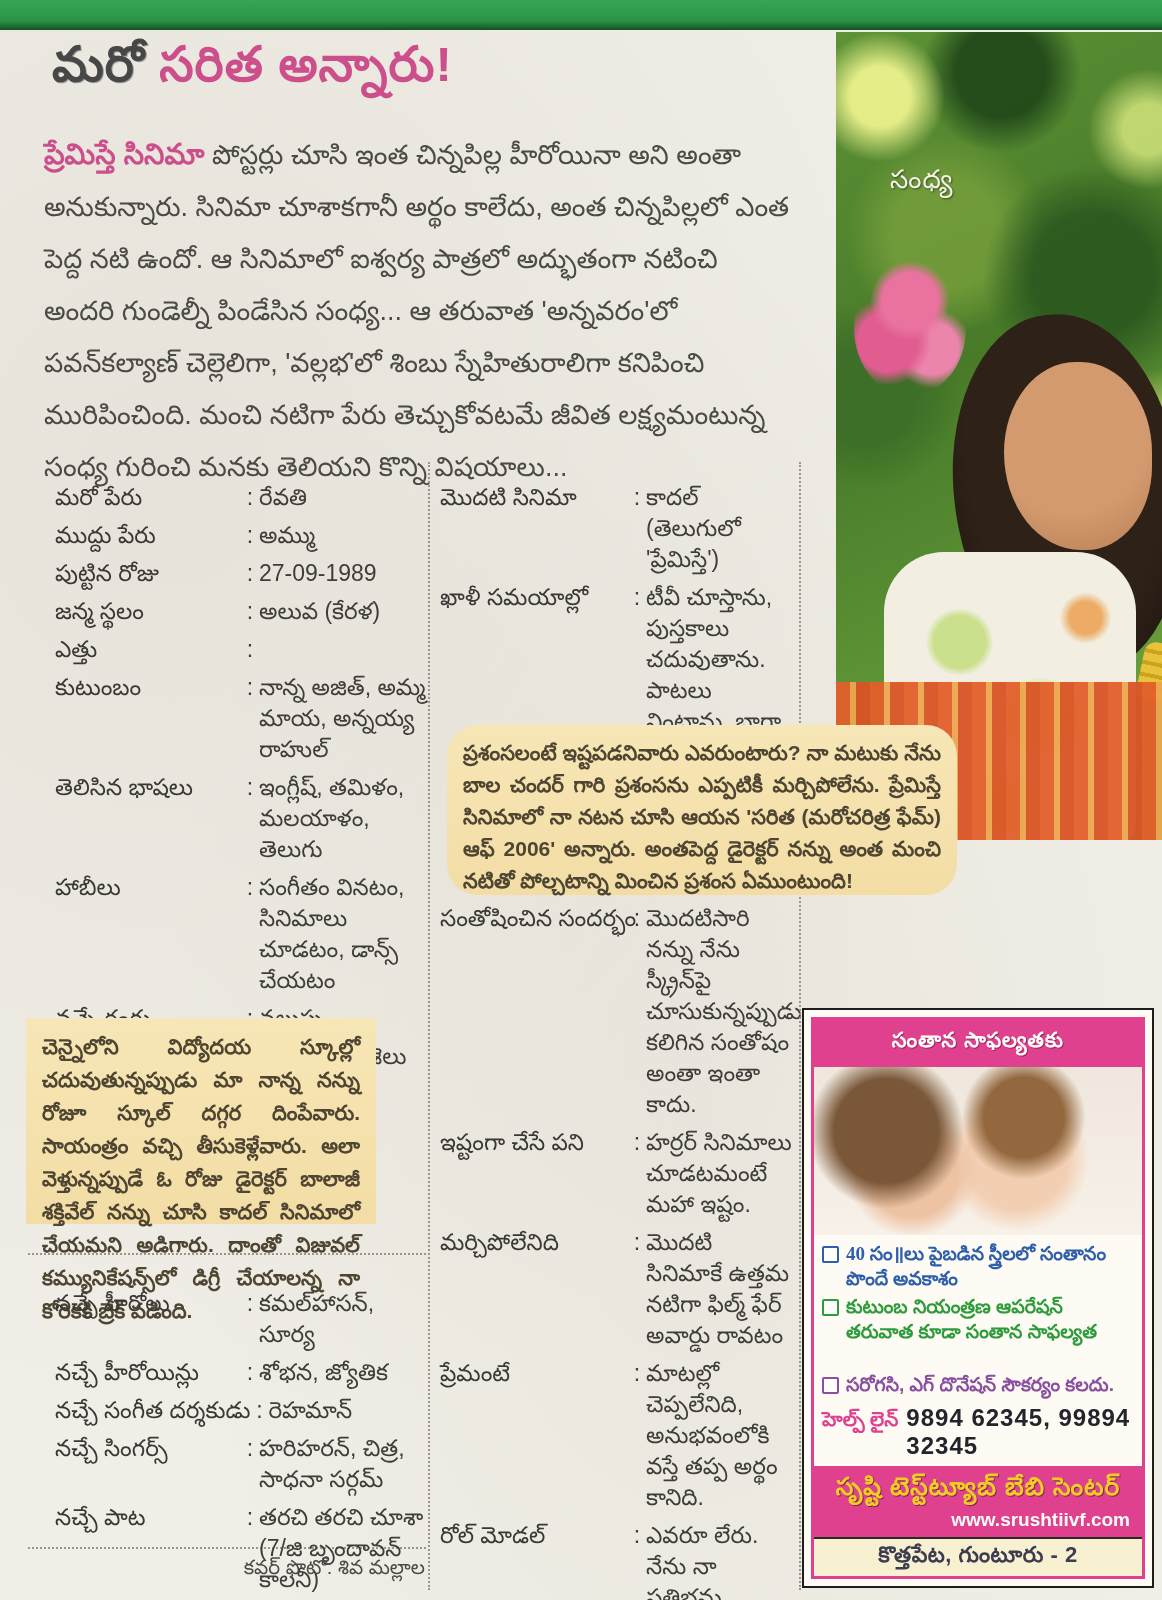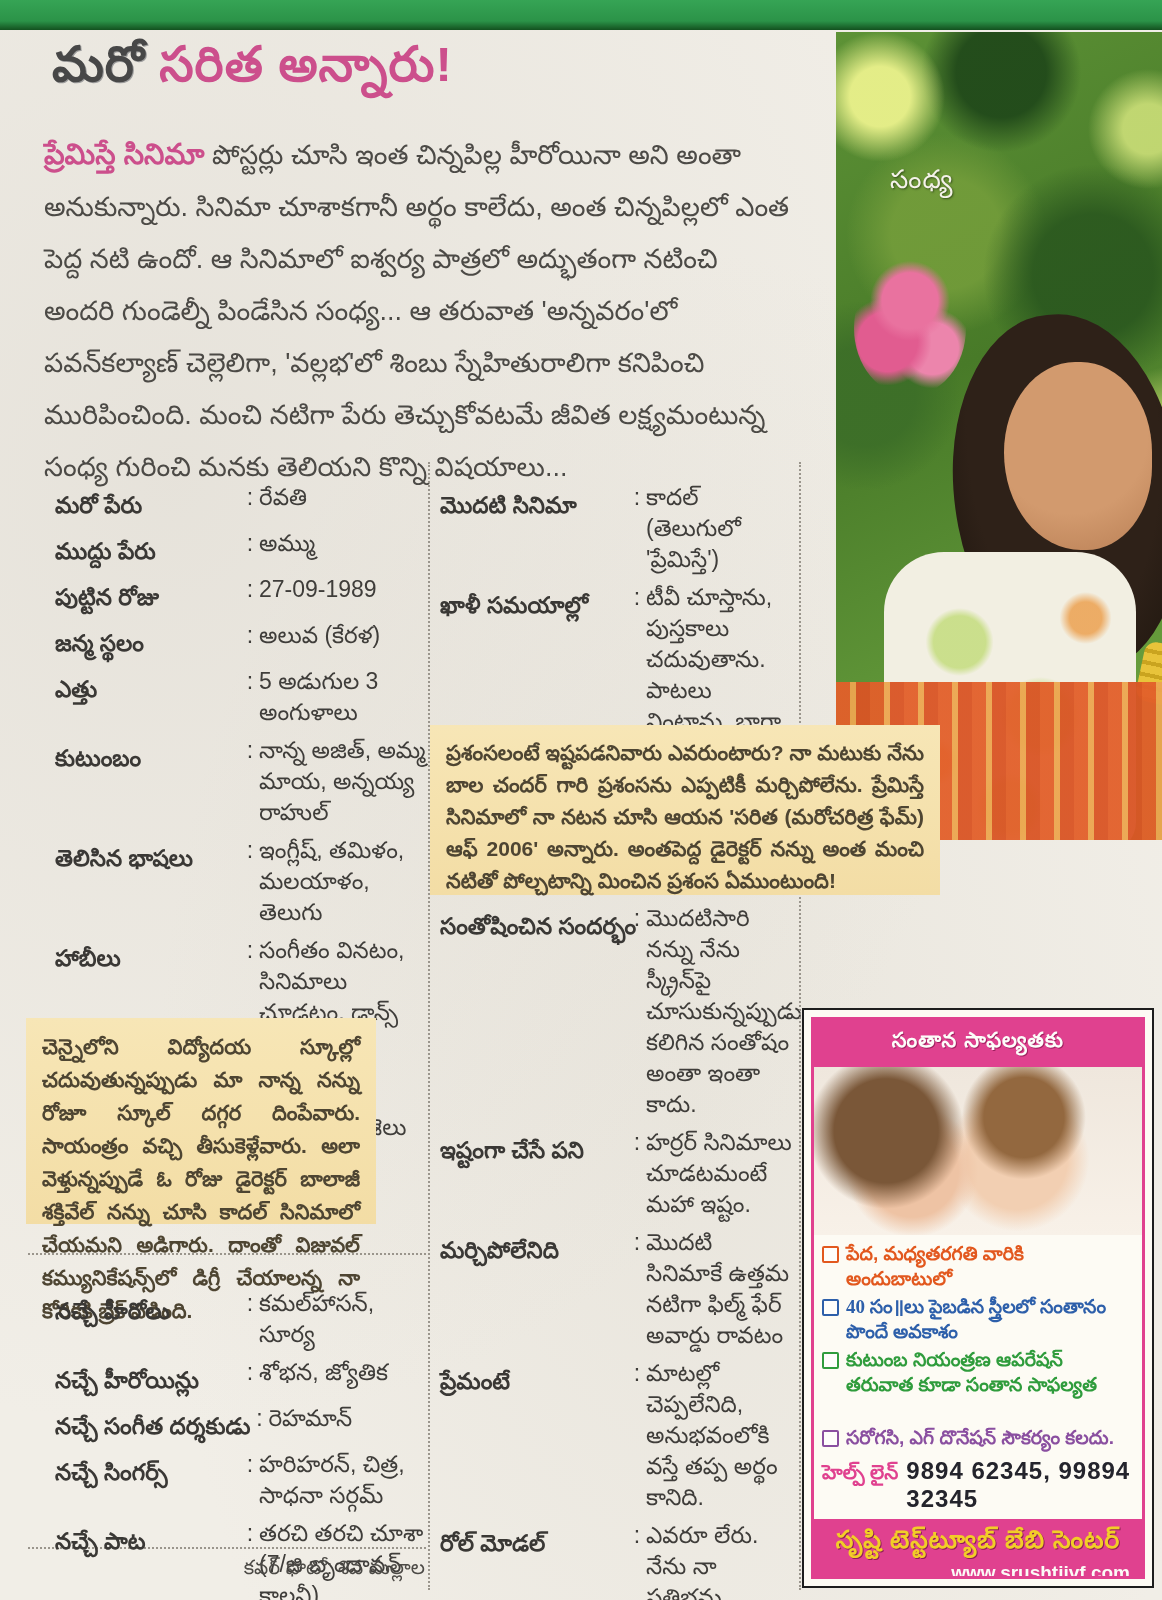--- a/index.html
+++ b/index.html
@@ -64,33 +64,33 @@
   
   .vsep{position:absolute; width:0; border-left:2px dotted #9a958c; z-index:1;}
   .vsep.left{left:428px; top:462px; height:1128px;}
   .vsep.right{left:799px; top:462px; height:1128px;}
   .hsep{position:absolute; border-top:2px dotted #9a958c;}
   .hsep.one{left:28px; top:1253px; width:398px;}
   .hsep.two{left:28px; top:1547px; width:398px;}
   
   .bio{position:absolute; font-size:23px; color:#3f3d3a;}
   .bio-row{display:flex; align-items:flex-start; margin-bottom:7px; line-height:31px;}
-  .bio-label{min-width:186px; white-space:nowrap; font-weight:bold; color:#3a3835;margin-top:8px;}
+  .bio-label{min-width:186px; white-space:nowrap; font-weight:normal; color:#3a3835;}
   .bio-colon{width:18px; text-align:center; flex:none;}
   .bio-value{flex:1;}
   .bio.left1{left:55px; top:482px; width:372px;}
   .bio.left2{left:55px; top:1288px; width:372px;}
   .bio.mid1{left:440px; top:482px; width:352px;}
   .bio.mid2{left:440px; top:903px; width:352px;}
   .bio.mid1 .bio-label, .bio.mid2 .bio-label{min-width:188px;}
   
   .hl{background:linear-gradient(180deg,#f7e6b6,#f3ddA5); color:#4e4532; font-weight:600;
       font-size:21px; line-height:34px; padding:12px 16px; position:absolute; text-align:justify;}
   .hl.left{left:26px; top:1018px; width:318px; height:182px; line-height:33px;}
-  .hl.mid{left:430px; top:725px; width:478px; height:146px; z-index:5; line-height:32px;}
+  .hl.mid{left:447px; top:725px; width:478px; height:146px; z-index:5; line-height:32px;border-radius:31px;}
   
   .credit{position:absolute; left:55px; top:1556px; width:370px; text-align:right;
           font-size:20px; color:#4c4a46;}
   
   .ad{position:absolute; left:802px; top:1008px; width:352px; height:580px; z-index:3;
       background:#fdfbf4; border:2px solid #1d1d1d; padding:7px; box-sizing:border-box;}
   .ad-inner{border:3px solid #e0418f; height:100%; box-sizing:border-box; display:flex; flex-direction:column; overflow:hidden;}
   .ad-title{background:#e0418f; color:#fdfdfa; font-weight:bold; font-size:21px; text-align:center;
             padding:8px 4px 10px; letter-spacing:1px; text-shadow:1px 1px 0 #a02060;}
   .ad-photo{height:168px; flex:none;
@@ -165,21 +165,20 @@
 
       <div class="bio-row">
         <span class="bio-label">జన్మ స్థలం</span>
         <span class="bio-colon">:</span>
         <span class="bio-value">అలువ (కేరళ)</span>
       </div>
 
       <div class="bio-row">
         <span class="bio-label">ఎత్తు</span>
         <span class="bio-colon">:</span>
-        <span class="bio-value">5 అడుగుల 3 అంగుళాలు</span>
       </div>
 
       <div class="bio-row">
         <span class="bio-label">కుటుంబం</span>
         <span class="bio-colon">:</span>
         <span class="bio-value">నాన్న అజిత్, అమ్మ మాయ, అన్నయ్య రాహుల్</span>
       </div>
 
       <div class="bio-row">
         <span class="bio-label">తెలిసిన భాషలు</span>
@@ -299,24 +298,20 @@
       </div>
 
     </div>
 
   <div class="ad">
     <div class="ad-inner">
       <div class="ad-title">సంతాన సాఫల్యతకు</div>
       <div class="ad-photo"></div>
       <div class="ad-bullets">
 
-          <div class="ad-bullet" style="color: rgb(226, 88, 30);">
-            <span class="sq"></span>
-            <span>పేద, మధ్యతరగతి వారికి అందుబాటులో</span>
-          </div>
 
           <div class="ad-bullet" style="color: rgb(45, 95, 170); font-family: Liberation Serif, serif;">
             <span class="sq"></span>
             <span>40 సం॥లు పైబడిన స్త్రీలలో సంతానం పొందే అవకాశం</span>
           </div>
 
           <div class="ad-bullet" style="color: rgb(47, 156, 60); justify-content: flex-end;">
             <span class="sq"></span>
             <span>కుటుంబ నియంత్రణ ఆపరేషన్ తరువాత కూడా సంతాన సాఫల్యత</span>
           </div>

